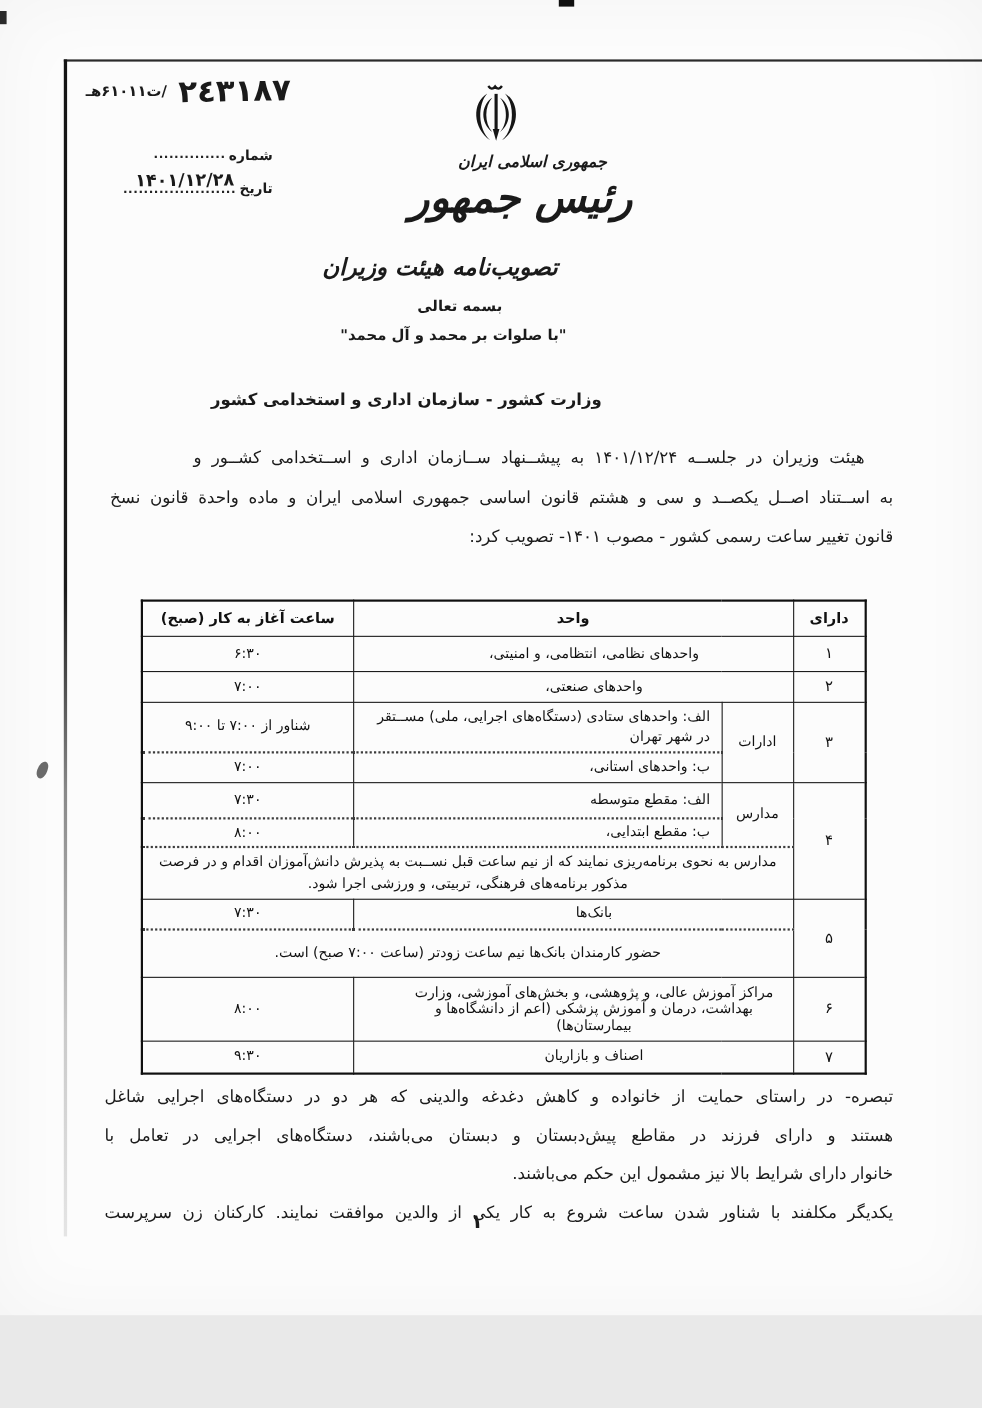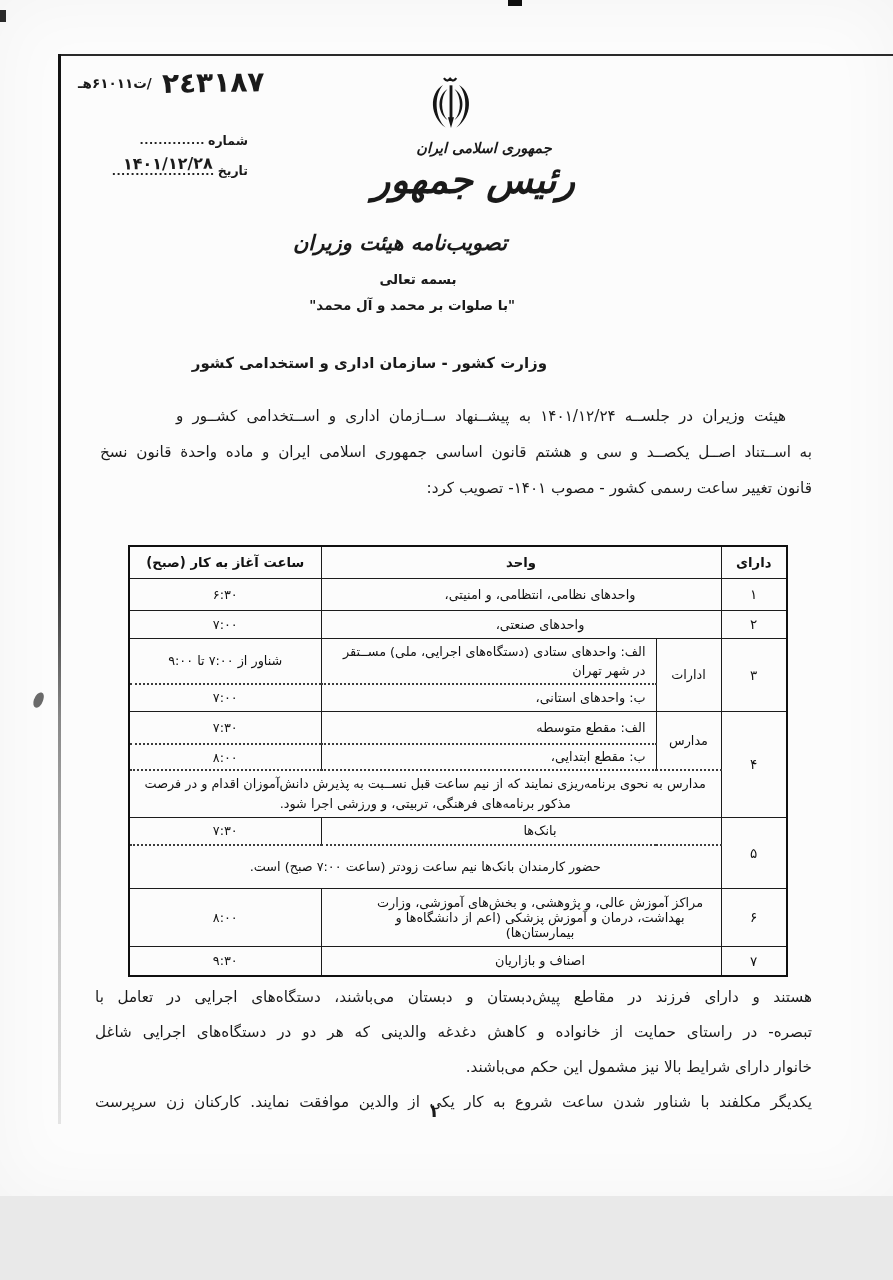--- a/index.html
+++ b/index.html
@@ -193,22 +193,22 @@
     </tr>
     <tr class="rh30">
       <td class="radif">۷</td>
       <td class="unit-center" colspan="2">اصناف و بازاریان</td>
       <td class="time">۹:۳۰</td>
     </tr>
   </tbody>
     </table>
 
   <div class="tabsereh">
+    <div class="tl">تبصره- در راستای حمایت از خانواده و کاهش دغدغه والدینی که هر دو در دستگاه‌های اجرایی شاغل</div>
     <div class="tl">هستند و دارای فرزند در مقاطع پیش‌دبستان و دبستان می‌باشند، دستگاه‌های اجرایی در تعامل با</div>
-    <div class="tl">تبصره- در راستای حمایت از خانواده و کاهش دغدغه والدینی که هر دو در دستگاه‌های اجرایی شاغل</div>
     <div class="tl last">خانوار دارای شرایط بالا نیز مشمول این حکم می‌باشند.</div>
     <div class="tl">یکدیگر مکلفند با شناور شدن ساعت شروع به کار یکی از والدین موافقت نمایند. کارکنان زن سرپرست</div>
   </div>
 
   <div class="page-num">۱</div>
   <div class="camscanner">Scanned with CamScanner</div>
 
 </div>
 
 </body></html>

